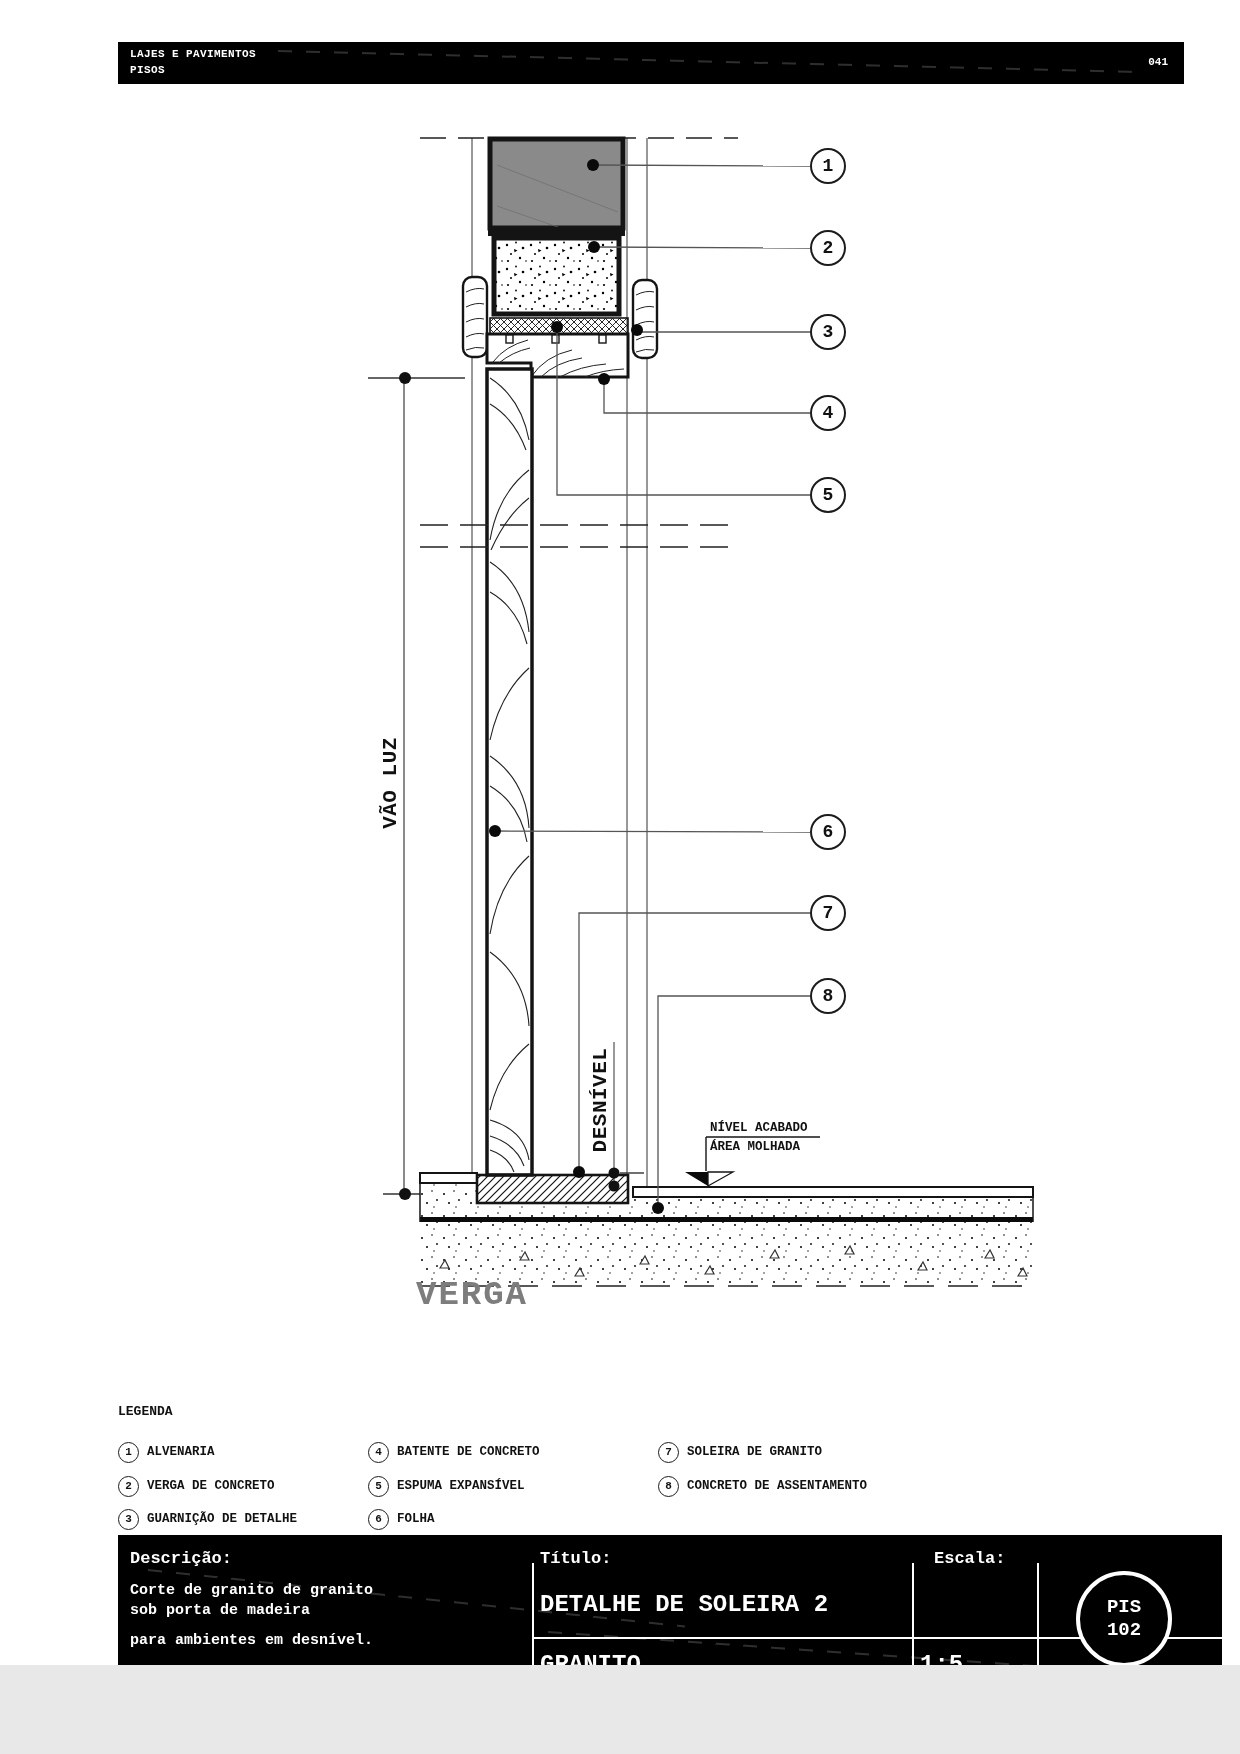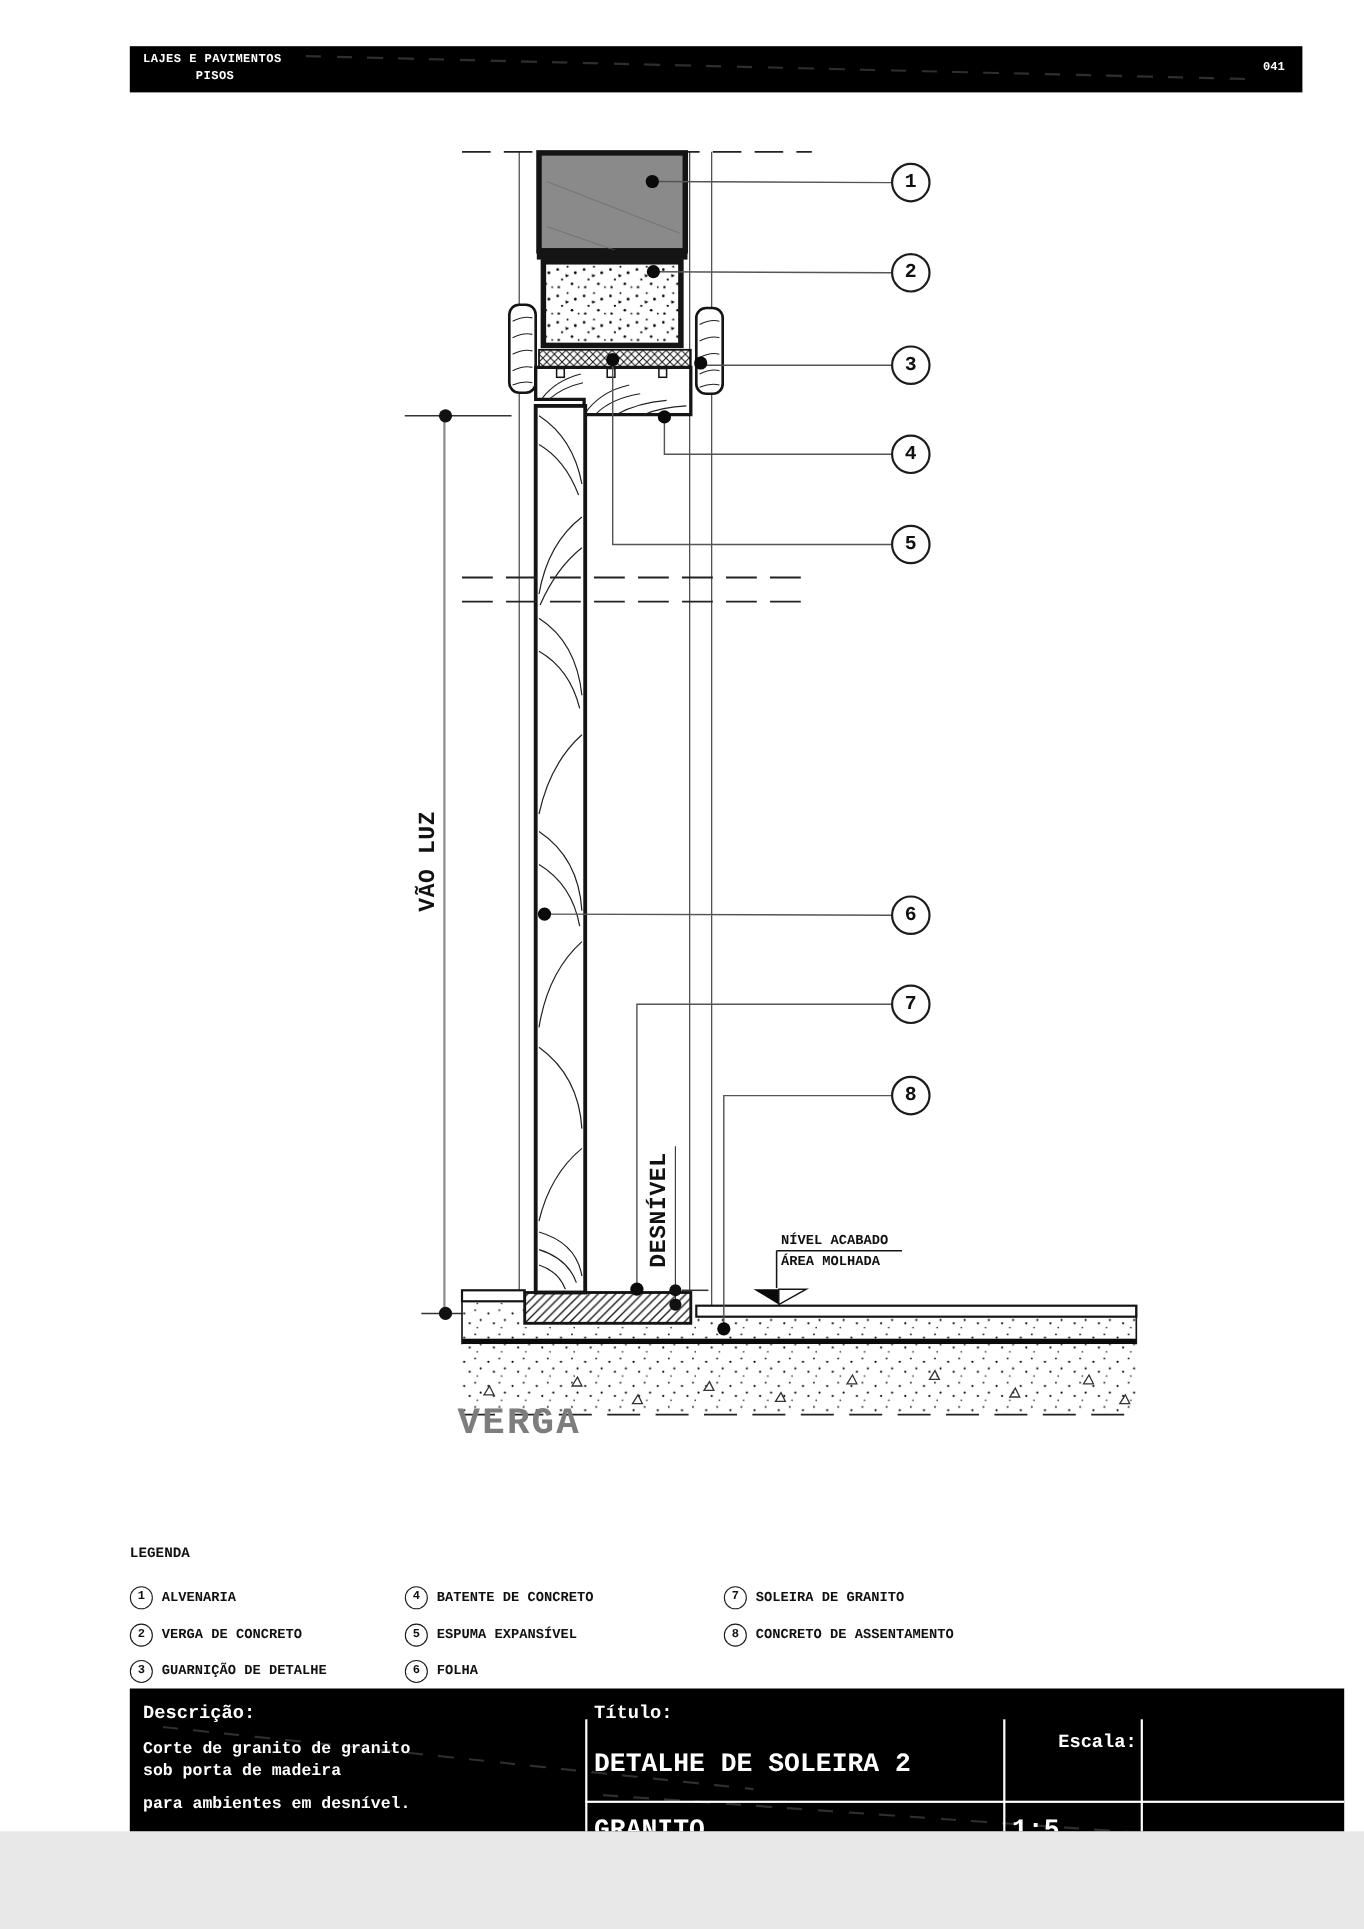--- a/index.html
+++ b/index.html
@@ -2,21 +2,21 @@
 <html><head>
 <meta charset="utf-8">
 <style>
   html,body{margin:0;padding:0;background:#e8e8e8;}
   .page{position:relative;width:1240px;height:1665px;background:#ffffff;
         font-family:Liberation Mono, monospace;overflow:hidden;margin:0 auto;}
   .abs{position:absolute;}
   
   .topbar{left:118px;top:42px;width:1066px;height:42px;background:#000;color:#fff;}
   .topbar .l1{position:absolute;left:12px;top:6px;font-size:11px;font-weight:bold;letter-spacing:.4px;}
-  .topbar .l2{position:absolute;left:12px;top:22px;font-size:11px;font-weight:bold;letter-spacing:.4px;margin-left:48px;}
+  .topbar .l2{position:absolute;left:12px;top:22px;font-size:11px;font-weight:bold;letter-spacing:.4px;}
   .topbar .pgnum{position:absolute;right:16px;top:14px;font-size:11px;font-weight:bold;}
   .art{position:absolute;height:2px;opacity:.30;transform-origin:0 0;
        background:repeating-linear-gradient(90deg,#9a9a9a 0 14px,transparent 14px 28px);}
   
   .drawsvg{left:0;top:0;}
   
   .callout{position:absolute;width:36px;height:36px;box-sizing:border-box;border:2px solid #1c1c1c;
            border-radius:50%;background:#fff;display:flex;align-items:center;justify-content:center;
            font-size:18px;font-weight:bold;color:#111;}
   
@@ -290,18 +290,22 @@
 
     <div class="hdr" style="left:12px;top:14px;">Descrição:</div>
     <div class="descline" style="top:46px;">Corte de granito de granito</div>
     <div class="descline" style="top:66px;">sob porta de madeira</div>
     <div class="descline" style="top:96px;">para ambientes em desnível.</div>
 
     <div class="hdr" style="left:422px;top:14px;">Título:</div>
     <div class="big" style="left:422px;top:56px;">DETALHE DE SOLEIRA 2</div>
     <div class="big" style="left:422px;top:116px;">GRANITO</div>
 
-    <div class="hdr" style="left:844px;top:14px;margin-top:26px;">Escala:</div>
+    <div class="hdr" style="left:816px;top:14px;">Escala:</div>
     <div class="big" style="left:802px;top:116px;">1:5</div>
 
+    <div class="pis-circle">
+      <span>PIS</span>
+      <span>102</span>
+    </div>
   </div>
 
 </div>
 
 </body></html>

